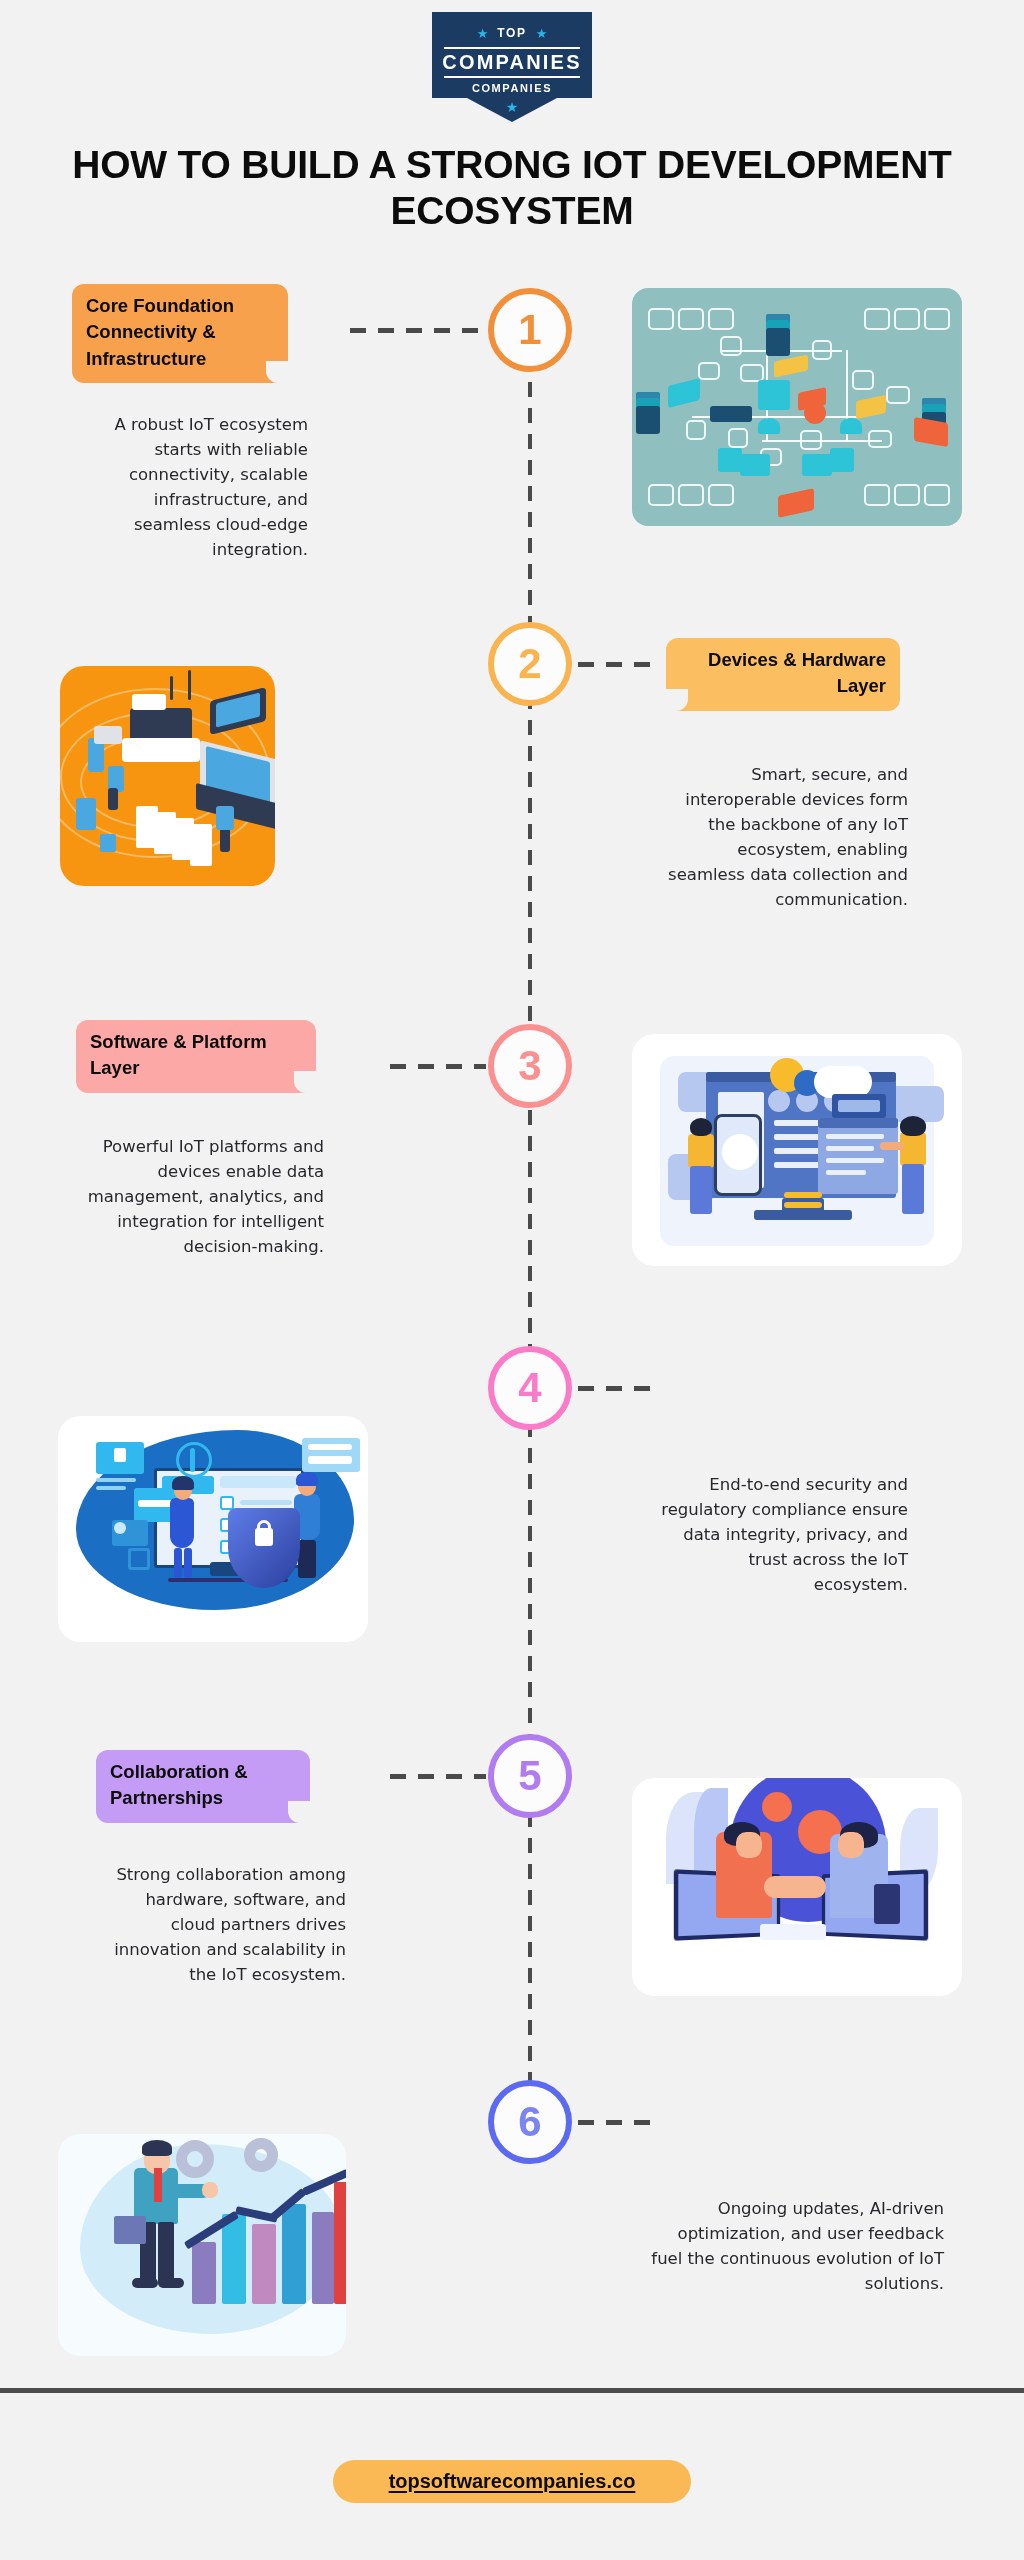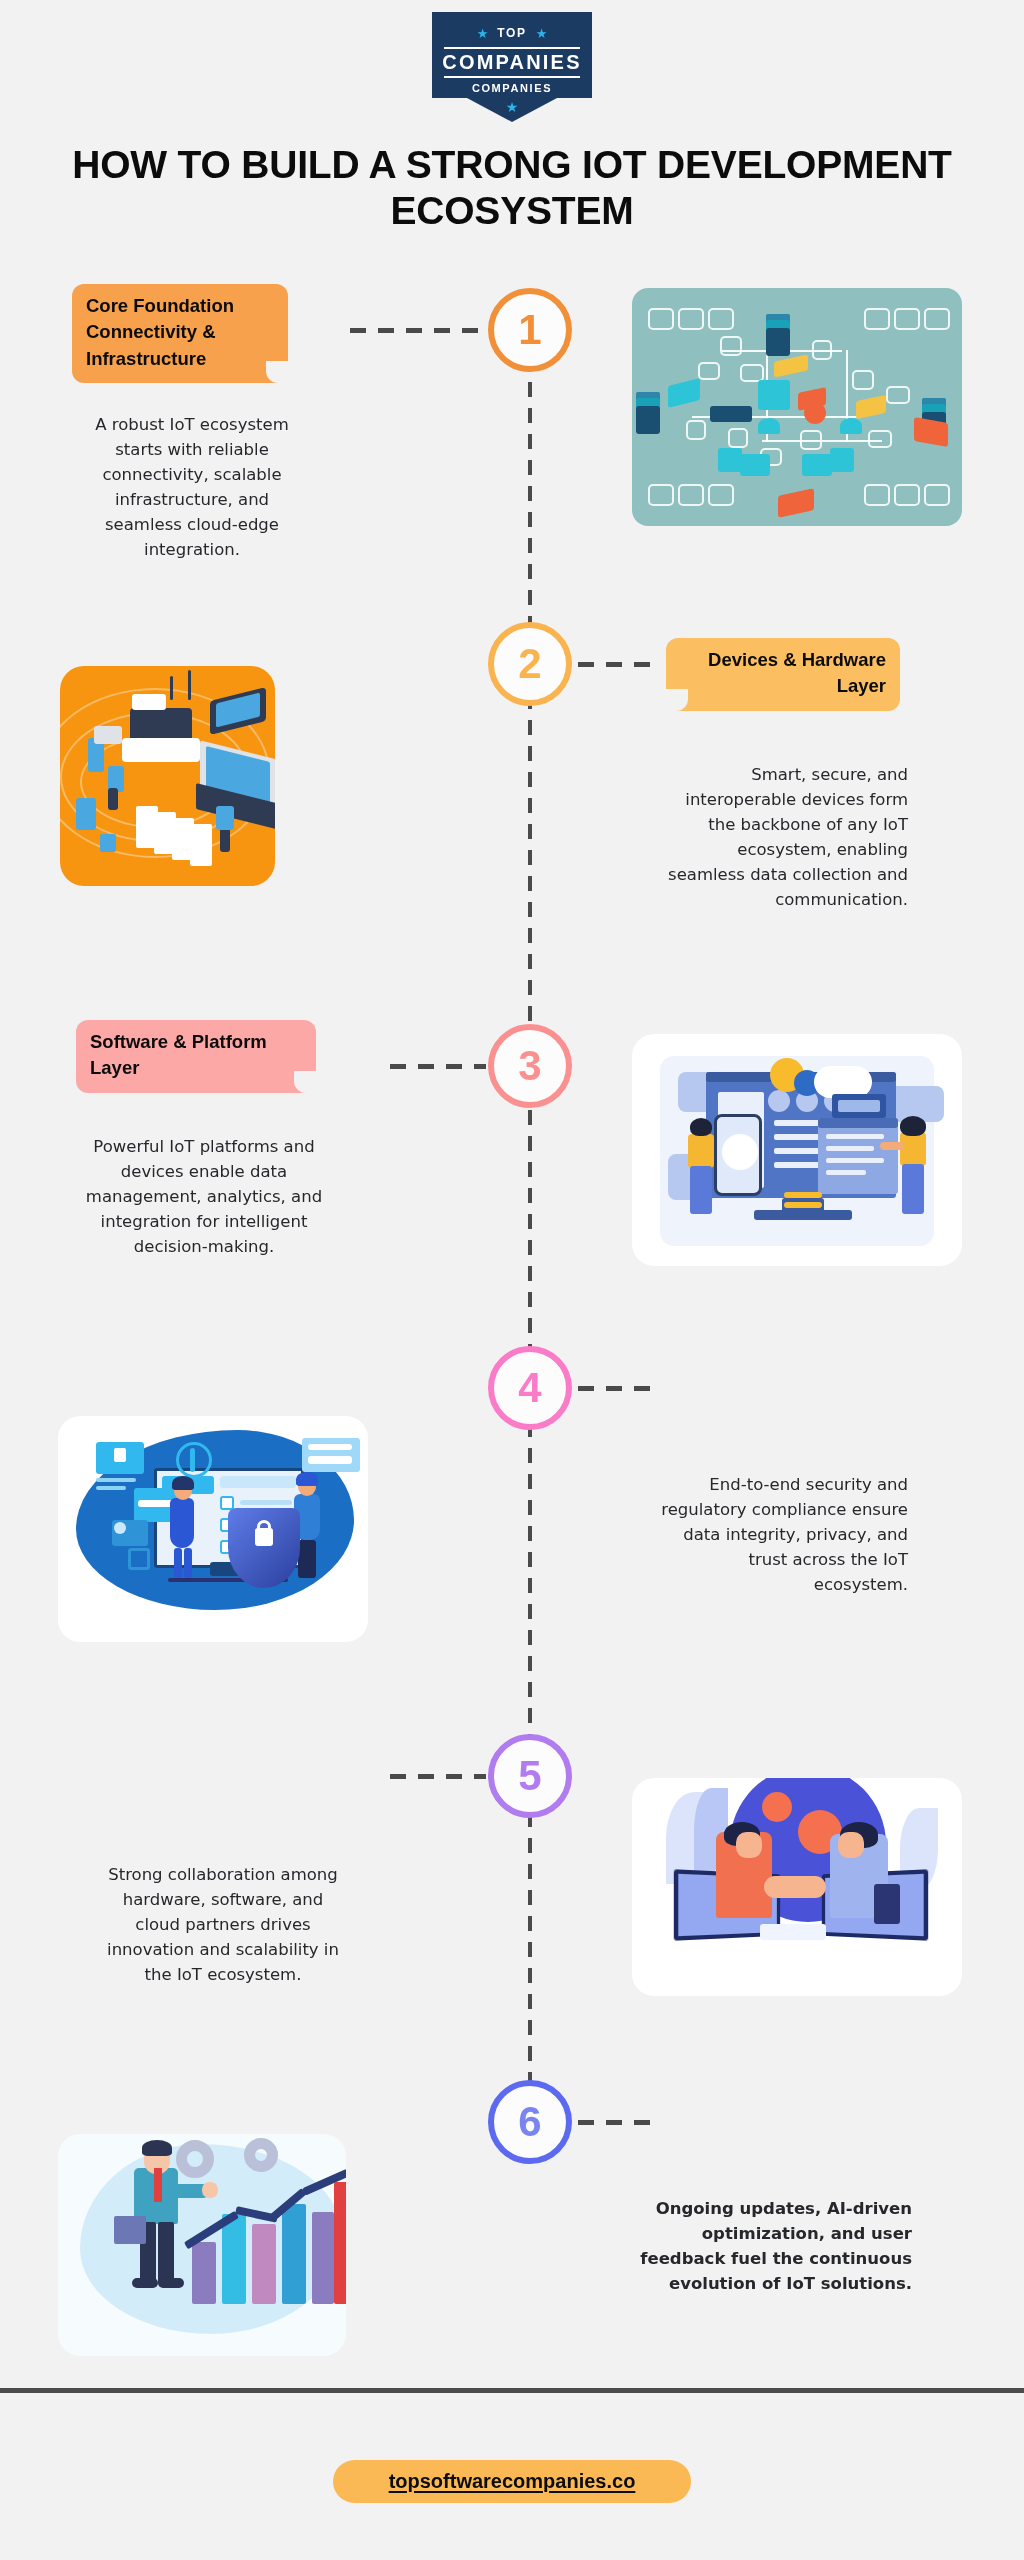--- a/index.html
+++ b/index.html
@@ -97,21 +97,21 @@
   .pill.left  .notch { right:-0px; bottom:0px; background:#f2f2f2; border-radius:0 0 0 12px; }
   .pill.right .notch { left:-0px;  bottom:0px; background:#f2f2f2; border-radius:0 0 12px 0; }
 
   
   .body-text {
     position:absolute; width:232px;
     font-family:"DejaVu Sans", sans-serif;
     font-size:16.5px; line-height:1.52; color:#26272b;
     z-index:3;
   }
-  .body-text.left  { text-align:center; }
+  .body-text.left  { text-align:right; }
   .body-text.right { text-align:right; }
 
   
   .illus { position:absolute; overflow:hidden; }
 
   
   .il1 { background:#8fc0bf; border-radius:16px; }
   .il1 .srv { position:absolute; background:#1b4f72; border-radius:3px;
               box-shadow:inset 0 6px 0 #2e86ab, inset 0 14px 0 #17a2b8; }
   .il1 .cyan { position:absolute; background:#2ec4d8; border-radius:3px; }
@@ -402,20 +402,24 @@
     <div class="cy" style="left:240px; top:124px; width:18px; height:38px; background:#1d2a55;"></div>
     <div class="shield" style="left:170px; top:92px; width:72px; height:80px; border-radius:8px 8px 50% 50%;"></div>
     <div class="lock" style="left:197px; top:112px; width:18px; height:18px; border-radius:3px;"></div>
     <div class="cy" style="left:199px; top:104px; width:14px; height:12px; background:transparent; border:3px solid #ffffff; border-bottom:none; border-radius:7px 7px 0 0;"></div>
   </div>
 
   <div class="circle" style="left:488px; top:1734px; border-color:#b07cf0; color:#b07cf0;">
     <span>5</span>
   </div>
   <div class="connector" style="left:390px; top:1774px; width:96px;"></div>
+  <div class="pill left" style="left:96px; top:1750px; background:#c49bf5; width:214px;">
+    <span>Collaboration &amp; Partnerships</span>
+    <span class="notch"></span>
+  </div>
   <div class="body-text left" style="left:100px; top:1862px; width:246px;">Strong collaboration among hardware, software, and cloud partners drives innovation and scalability in the IoT ecosystem.</div>
 
   <div class="illus il5" style="left:632px; top:1778px; width:330px; height:218px;">
     <div class="leaf" style="left:34px; top:14px; width:56px; height:92px; background:#dbe4fb;"></div>
     <div class="leaf" style="left:62px; top:10px; width:34px; height:84px; background:#b8c7f5;"></div>
     <div class="leaf" style="left:268px; top:30px; width:38px; height:82px; background:#dbe4fb;"></div>
     <div class="globe" style="left:98px; top:-12px; width:156px; height:156px;"></div>
     <div class="gear" style="left:130px; top:14px; width:30px; height:30px;"></div>
     <div class="gear" style="left:166px; top:32px; width:44px; height:44px;"></div>
     <div class="lap" style="left:44px; top:94px; width:110px; height:66px; transform:perspective(200px) rotateY(16deg);"></div>
@@ -428,21 +432,21 @@
     <div class="sk" style="left:206px; top:54px; width:26px; height:26px;"></div>
     <div class="sk" style="left:132px; top:98px; width:62px; height:22px; border-radius:11px;"></div>
     <div class="pb" style="left:242px; top:106px; width:26px; height:40px; background:#2b3573; border-radius:3px;"></div>
     <div class="lap" style="left:128px; top:146px; width:66px; height:16px; background:#f0f4ff; border:none;"></div>
   </div>
 
   <div class="circle" style="left:488px; top:2080px; border-color:#5b6af0; color:#7b85f0;">
     <span>6</span>
   </div>
   <div class="connector" style="left:578px; top:2120px; width:82px;"></div>
-  <div class="body-text right" style="left:612px; top:2196px; width:300px;font-weight:bold;">Ongoing updates, AI-driven optimization, and user feedback fuel the continuous evolution of IoT solutions.</div>
+  <div class="body-text right" style="left:644px; top:2196px; width:300px;">Ongoing updates, AI-driven optimization, and user feedback fuel the continuous evolution of IoT solutions.</div>
 
   <div class="illus il6" style="left:58px; top:2134px; width:288px; height:222px;">
     <div class="blob" style="left:22px; top:10px; width:262px; height:190px;"></div>
     <div class="gear" style="left:118px; top:6px; width:38px; height:38px;"></div>
     <div class="gear" style="left:186px; top:4px; width:34px; height:34px;"></div>
     <div class="bar" style="left:134px; top:108px; width:24px; height:62px; background:#8b7cc0;"></div>
     <div class="bar" style="left:164px; top:80px; width:24px; height:90px; background:#34bde4;"></div>
     <div class="bar" style="left:194px; top:90px; width:24px; height:80px; background:#c08ac0;"></div>
     <div class="bar" style="left:224px; top:70px; width:24px; height:100px; background:#2f9fd4;"></div>
     <div class="bar" style="left:254px; top:78px; width:22px; height:92px; background:#8b7cc0;"></div>

